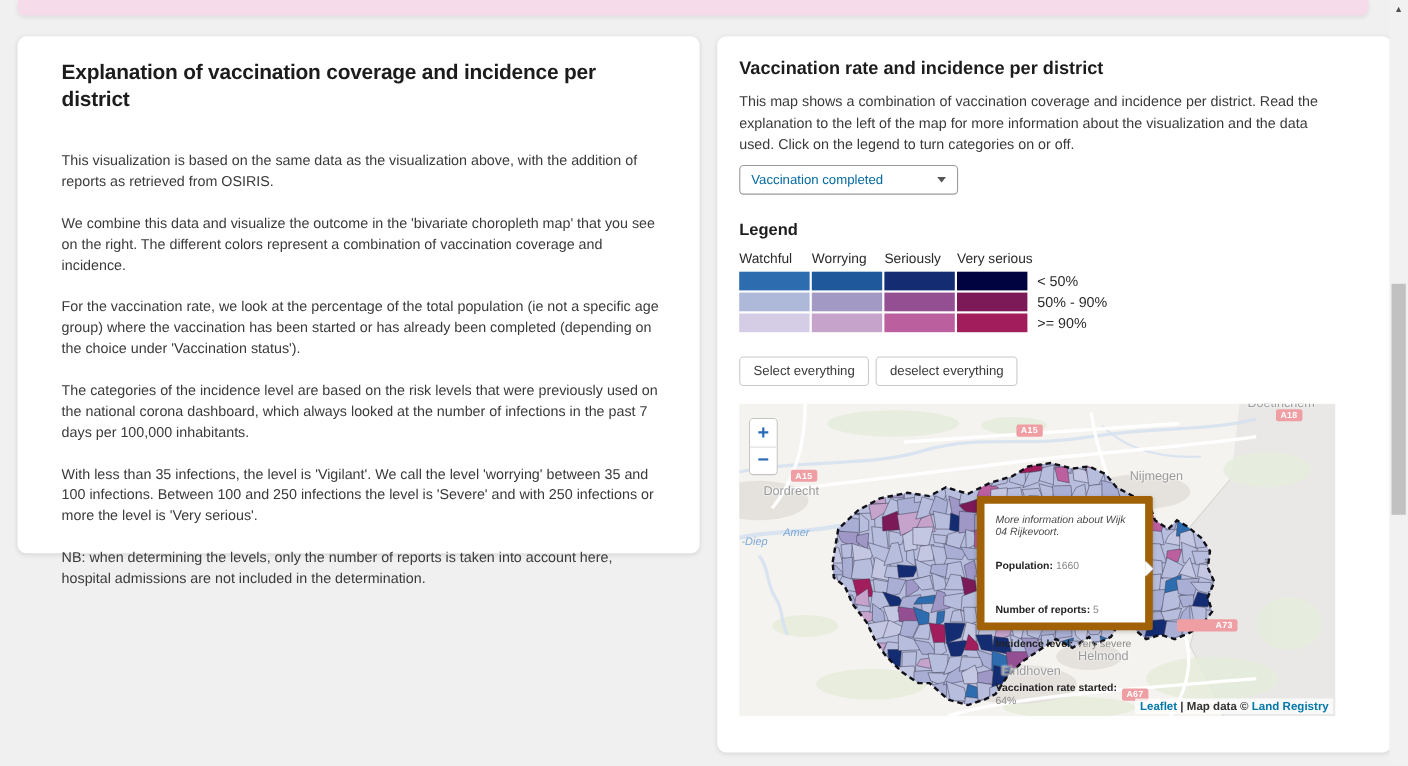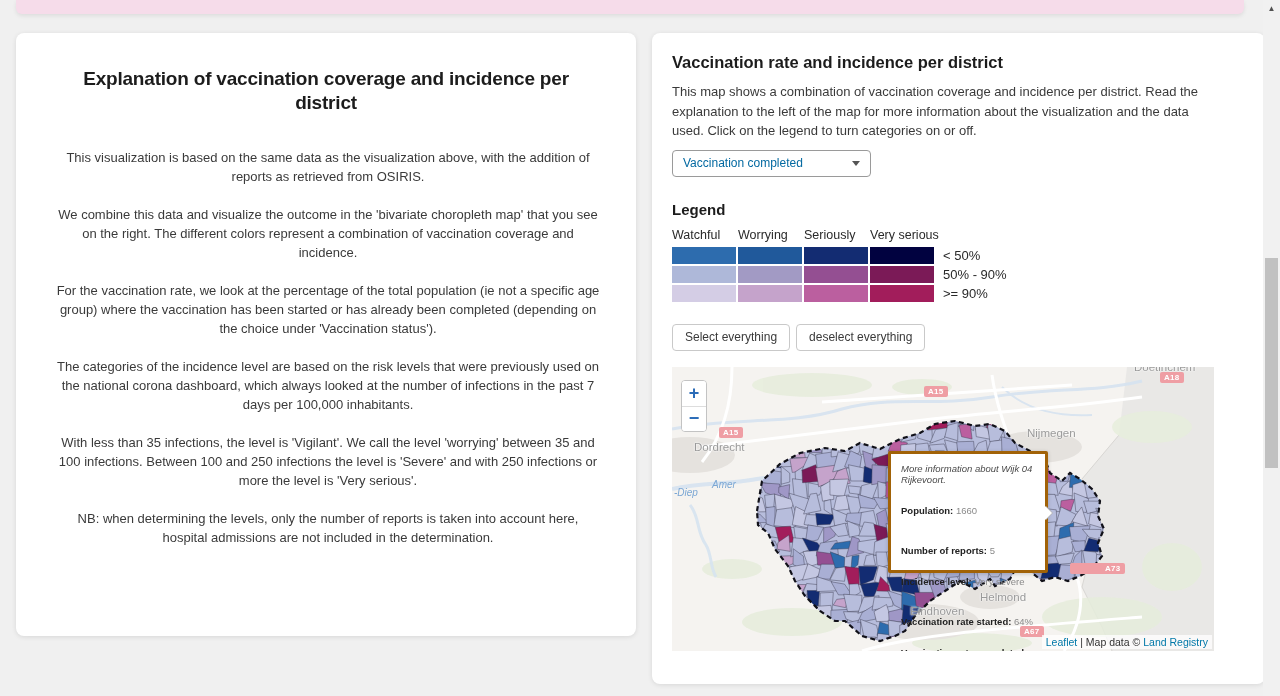--- a/index.html
+++ b/index.html
@@ -13,21 +13,21 @@
   
   .top-banner {
     position:absolute; left:16px; top:0; width:1228px; height:14px;
     background:#f6dcea; border-radius:0 0 6px 6px;
     box-shadow:0 2px 4px rgba(0,0,0,0.08);
   }
   .card {
     position:absolute; background:#ffffff; border-radius:8px;
     box-shadow:0 1px 5px rgba(0,0,0,0.10);
   }
-  .card-left  { left:16px;  top:33px; width:620px; height:603px; padding:24px 40px 0 24px;text-align:center; }
+  .card-left  { left:16px;  top:33px; width:620px; height:470px; padding:12px 40px 0 24px; }
   .card-right { left:652px; top:33px; width:613px; height:651px; padding:18px 20px 0 20px; }
 
   
   .left-title {
     font-size:19px; font-weight:bold; color:#1c1c1c; letter-spacing:-0.2px;
     padding:10px 0 0 16px; line-height:24px;
   }
   .left-body { padding:14px 0 0 16px; width:560px; }
   .left-body p { font-size:13px; line-height:19px; margin-top:19px; color:#3a3a3a; }
 
@@ -83,39 +83,39 @@
   .water-label {
     position:absolute; font-size:10px; font-style:italic; color:#7ba7d4; z-index:2;
     white-space:nowrap;
   }
   .road-badge {
     position:absolute; background:#ef9ea4; color:#fff; font-size:8px; font-weight:bold;
     padding:1px 4px; border-radius:2px; z-index:2; letter-spacing:0.3px;
   }
   .tooltip {
     position:absolute; left:216px; top:84px; width:160px; height:122px;
-    background:#fff; border:3px solid #a16207; border-radius:2px; z-index:6;
+    background:#fff; border:7px solid #a16207; border-radius:2px; z-index:6;
     box-shadow:0 1px 4px rgba(0,0,0,0.18); padding:9px 8px 6px 10px;
     font-size:9.5px; color:#2e2e2e; line-height:11.5px;
   }
   .tooltip-arrow {
     position:absolute; right:-7px; top:52px; width:0; height:0; z-index:7;
     border-top:7px solid transparent; border-bottom:7px solid transparent;
     border-left:7px solid #fff;
     filter:drop-shadow(1px 0 0 #b5b5b5);
   }
   .tt-title { font-style:italic; color:#4a4a4a; margin-bottom:10px; }
   .tt-row { margin-top:19px; }
   .tt-row b { color:#222; }
   .tt-val { color:#8a8a8a; }
   .tt-gap { height:10px; }
   .attribution {
     position:absolute; right:2px; bottom:2px; z-index:5;
     background:rgba(255,255,255,0.75); padding:1px 4px;
-    font-size:10.5px; color:#333;
+    font-size:10.5px; color:#333;font-weight:bold;
   }
   .attribution a { color:#0078A8; text-decoration:none; cursor:pointer; }
 
   
   .scrollbar {
     position:absolute; right:0; top:0; width:17px; height:696px; background:#f1f1f1; z-index:10;
   }
   .scroll-arrow {
     width:17px; height:16px; display:flex; align-items:center; justify-content:center;
     font-size:8px; color:#505050; cursor:pointer;

